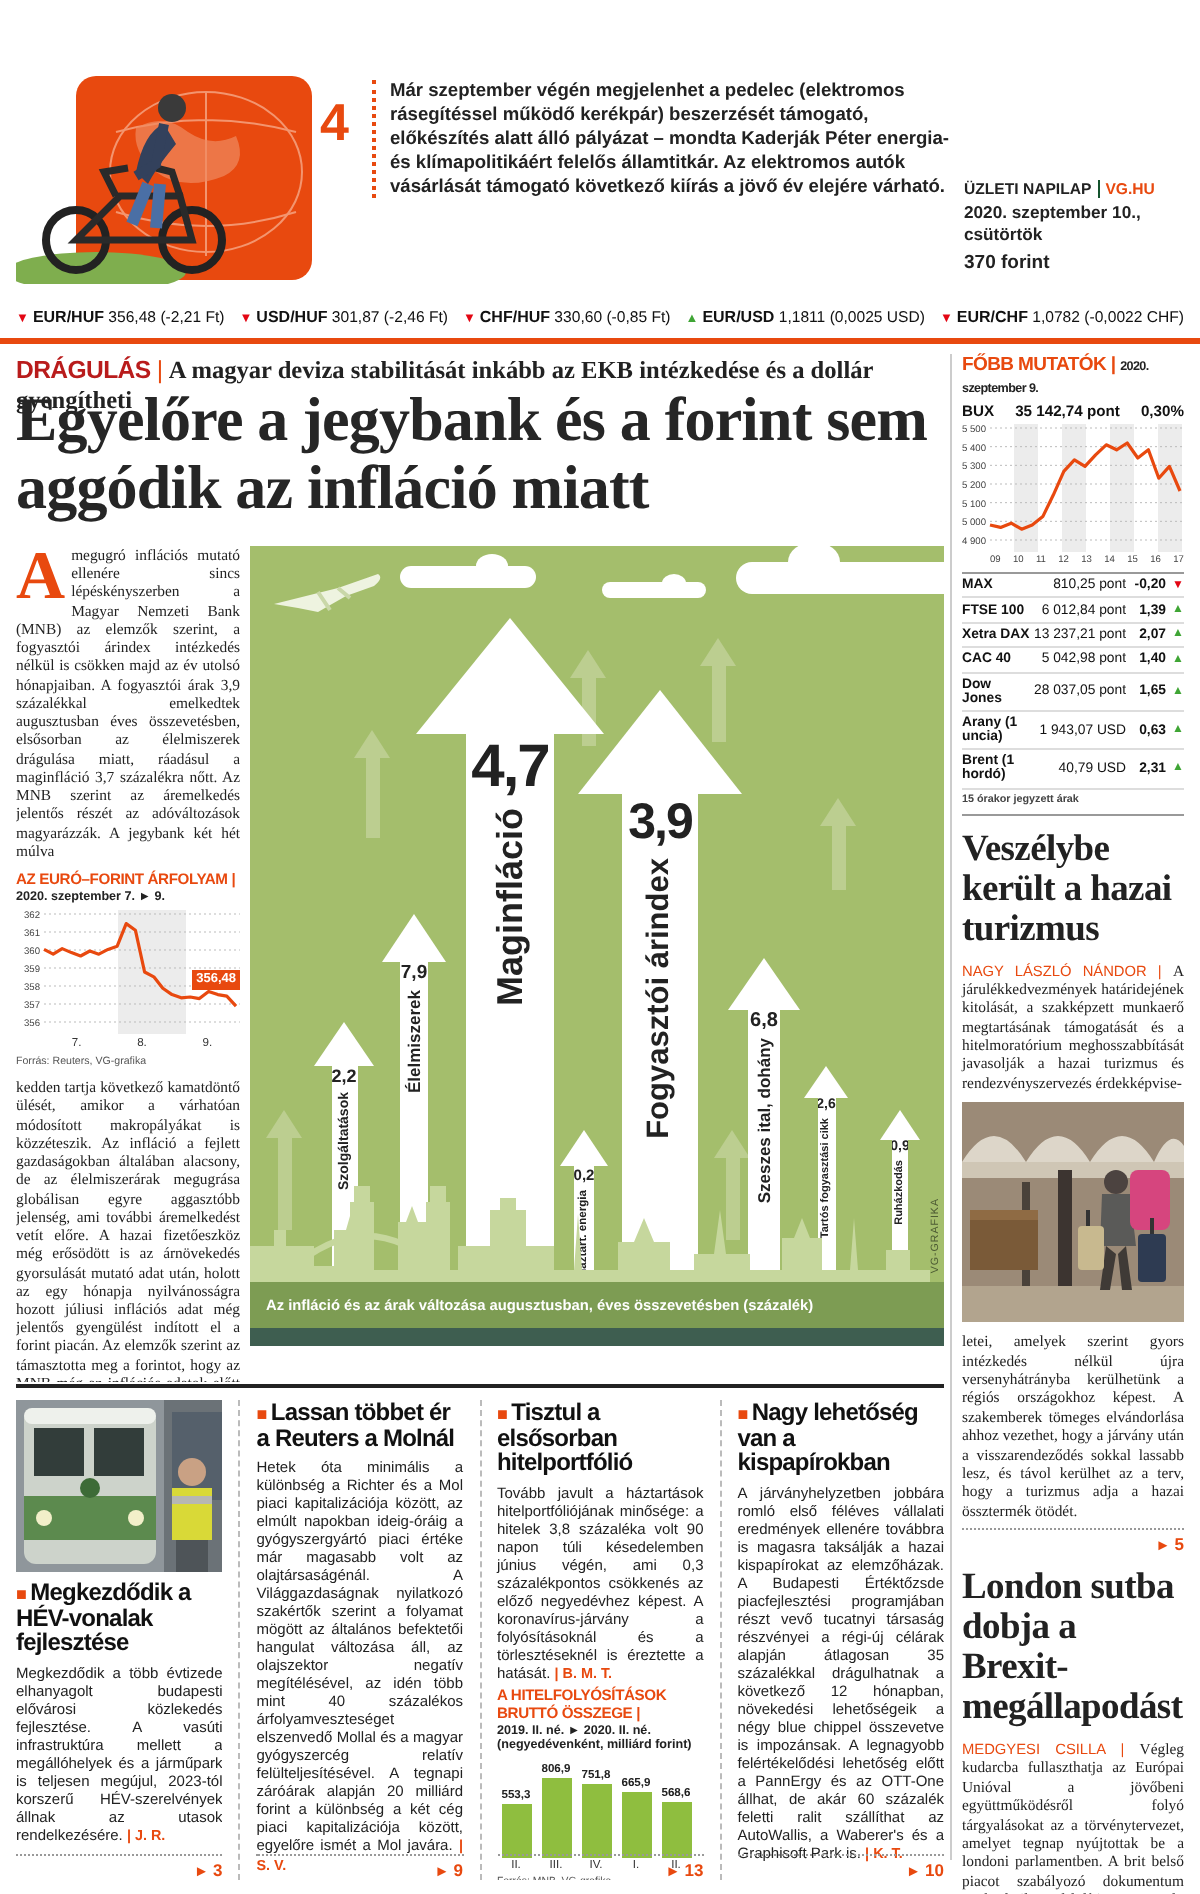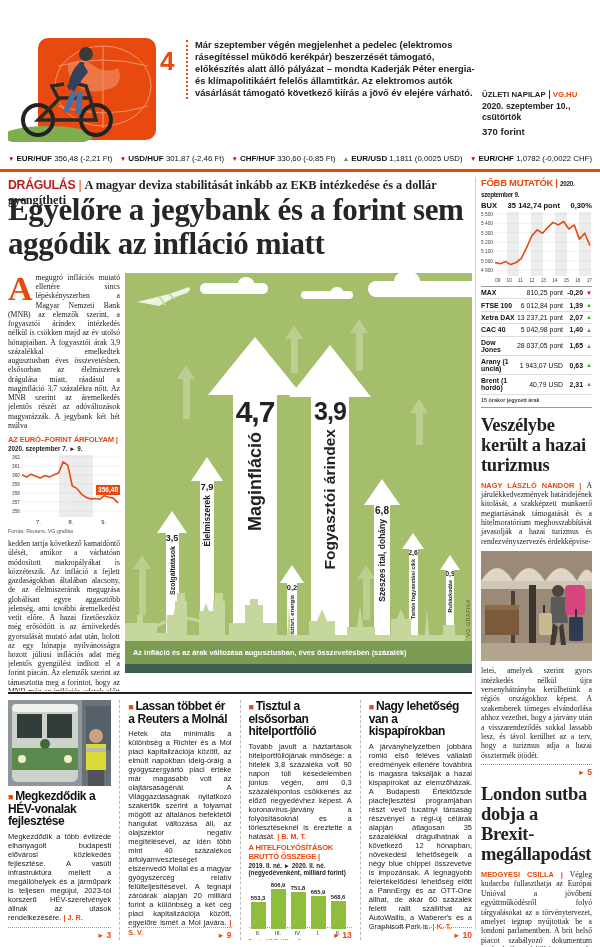--- a/index.html
+++ b/index.html
@@ -76,21 +76,21 @@
   .farrow .fh { width:0; height:0; border-left:9px solid transparent; border-right:9px solid transparent; border-bottom:14px solid #bcce90; }
   .farrow .fs { width:7px; background:#bcce90; flex:1; }
 
   .iarrow { position:absolute; bottom:32px; display:flex; flex-direction:column; align-items:center; z-index:2; }
   .iarrow .head { width:0; height:0; }
   .iarrow .shaft { background:#fff; flex:1; display:flex; flex-direction:column; align-items:center; overflow:hidden; }
   .iarrow .val { font-weight:bold; color:#222; }
   .iarrow .lab { writing-mode:vertical-rl; transform:rotate(180deg); font-weight:bold; color:#222; margin-top:3px; }
   .a1 { left:32px;  top:238px; width:30px; } .a1 .head { border-left:15px solid transparent; border-right:15px solid transparent; border-bottom:22px solid #fff; } .a1 .shaft { width:13px; } .a1 .val{font-size:9px;} .a1 .lab{font-size:7px;}
   .a2 { left:66px;  top:184px; width:32px; } .a2 .head { border-left:16px solid transparent; border-right:16px solid transparent; border-bottom:24px solid #fff; } .a2 .shaft { width:14px; } .a2 .val{font-size:9.5px;} .a2 .lab{font-size:8.5px;}
-  .a3 { left:83px;  top:64px;  width:94px; } .a3 .head { border-left:47px solid transparent; border-right:47px solid transparent; border-bottom:58px solid #fff; } .a3 .shaft { width:44px; } .a3 .val{font-size:30px; letter-spacing:-1px;} .a3 .lab{font-size:18px;}
+  .a3 { left:83px;  top:36px;  width:94px; } .a3 .head { border-left:47px solid transparent; border-right:47px solid transparent; border-bottom:58px solid #fff; } .a3 .shaft { width:44px; } .a3 .val{font-size:30px; letter-spacing:-1px;} .a3 .lab{font-size:18px;}
   .a4 { left:155px; top:292px; width:24px; } .a4 .head { border-left:12px solid transparent; border-right:12px solid transparent; border-bottom:18px solid #fff; } .a4 .shaft { width:10px; } .a4 .val{font-size:7.5px;} .a4 .lab{font-size:5.8px;}
   .a5 { left:164px; top:72px;  width:82px;justify-content:center; } .a5 .head { border-left:41px solid transparent; border-right:41px solid transparent; border-bottom:52px solid #fff; } .a5 .shaft { width:38px; } .a5 .val{font-size:25px; letter-spacing:-1px;} .a5 .lab{font-size:15.5px;}
   .a6 { left:239px; top:206px; width:36px; } .a6 .head { border-left:18px solid transparent; border-right:18px solid transparent; border-bottom:26px solid #fff; } .a6 .shaft { width:16px; } .a6 .val{font-size:10px;} .a6 .lab{font-size:8.5px;}
   .a7 { left:277px; top:260px; width:22px; } .a7 .head { border-left:11px solid transparent; border-right:11px solid transparent; border-bottom:16px solid #fff; } .a7 .shaft { width:9px; } .a7 .val{font-size:7px;} .a7 .lab{font-size:5.5px;}
   .a8 { left:315px; top:282px; width:20px; } .a8 .head { border-left:10px solid transparent; border-right:10px solid transparent; border-bottom:15px solid #fff; } .a8 .shaft { width:8px; } .a8 .val{font-size:7px;} .a8 .lab{font-size:5.5px;}
 
   
   .v-divider { position:absolute; left:475px; top:177px; width:1px; height:753px; background:#ccc; }
   .sidebar { position:absolute; left:481px; top:177px; width:111px; }
   .ind-head { font-size:9.5px; font-weight:bold; color:#e8490f; letter-spacing:-0.3px; }
@@ -102,21 +102,21 @@
   .ind-row { display:flex; align-items:center; border-bottom:1px solid #ddd; padding:2.2px 0; font-size:6.9px; color:#111; }
   .ind-row .nm { font-weight:bold; flex:1; }
   .ind-row .vl { text-align:right; }
   .ind-row .ch { width:20px; text-align:right; font-weight:bold; }
   .ind-row .ar { width:9px; text-align:right; font-size:6px; }
   .ind-note { font-size:5.4px; color:#444; font-weight:bold; padding:2px 0 4px; border-bottom:1px solid #999; }
 
   .sb-article { margin-top:8px; }
   .sb-head { font-family:"Liberation Serif", serif; font-size:18.5px; line-height:1.08; color:#222; letter-spacing:-0.3px; }
   .sb-body { margin-top:5px; font-family:"Liberation Serif", serif; font-size:7.7px; line-height:1.22; color:#222; text-align:justify; }
-  .byline { font-family:"Liberation Sans", sans-serif; color:#e8490f; font-weight:bold; font-size:7.4px; }
+  .byline { font-family:"Liberation Sans", sans-serif; color:#e8490f; font-weight:normal; font-size:7.4px; }
   .byline::after { content:" | "; }
   .sb-photo { margin:5px 0 4px; display:block; }
 
   
   .rule-black { position:absolute; left:8px; top:692px; width:464px; height:2px; background:#222; }
   .briefs { position:absolute; left:8px; top:700px; width:464px; height:240px; display:flex; }
   .brief { width:110px; overflow:hidden; position:relative; padding-bottom:14px; }
   .brief + .brief { margin-left:8px; border-left:1px dashed #bbb; padding-left:8px; width:119px; }
   .b-title { font-size:12px; font-weight:bold; color:#111; line-height:1.05; letter-spacing:-0.4px; margin-bottom:4px; }
   .b-title .sq { color:#e8490f; font-size:9px; }
@@ -253,21 +253,21 @@
         <div class="fs"></div>
       </div>
     <div class="farrow" style="left:232px;top:292px;height:55px;">
         <div class="fh"></div>
         <div class="fs"></div>
       </div>
 
     <div class="iarrow a1">
         <div class="head"></div>
         <div class="shaft">
-          <div class="val">3,5</div>
+          <div class="val">2,2</div>
           <div class="lab">Szolgáltatások</div>
         </div>
       </div>
     <div class="iarrow a2">
         <div class="head"></div>
         <div class="shaft">
           <div class="val">7,9</div>
           <div class="lab">Élelmiszerek</div>
         </div>
       </div>

